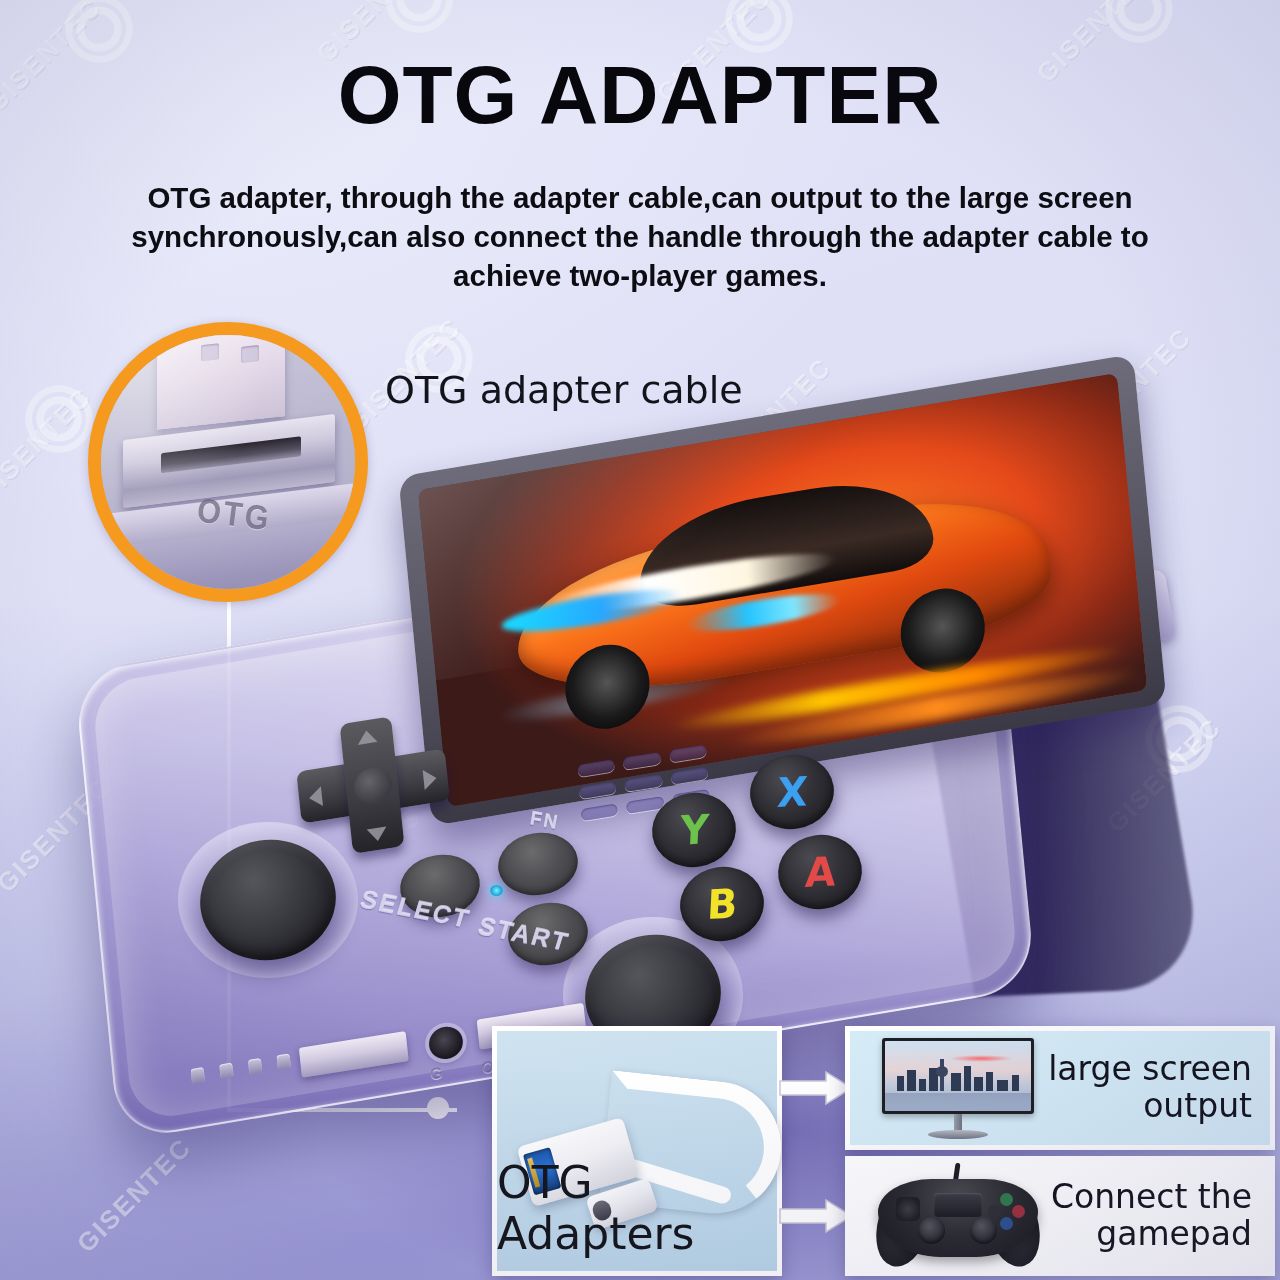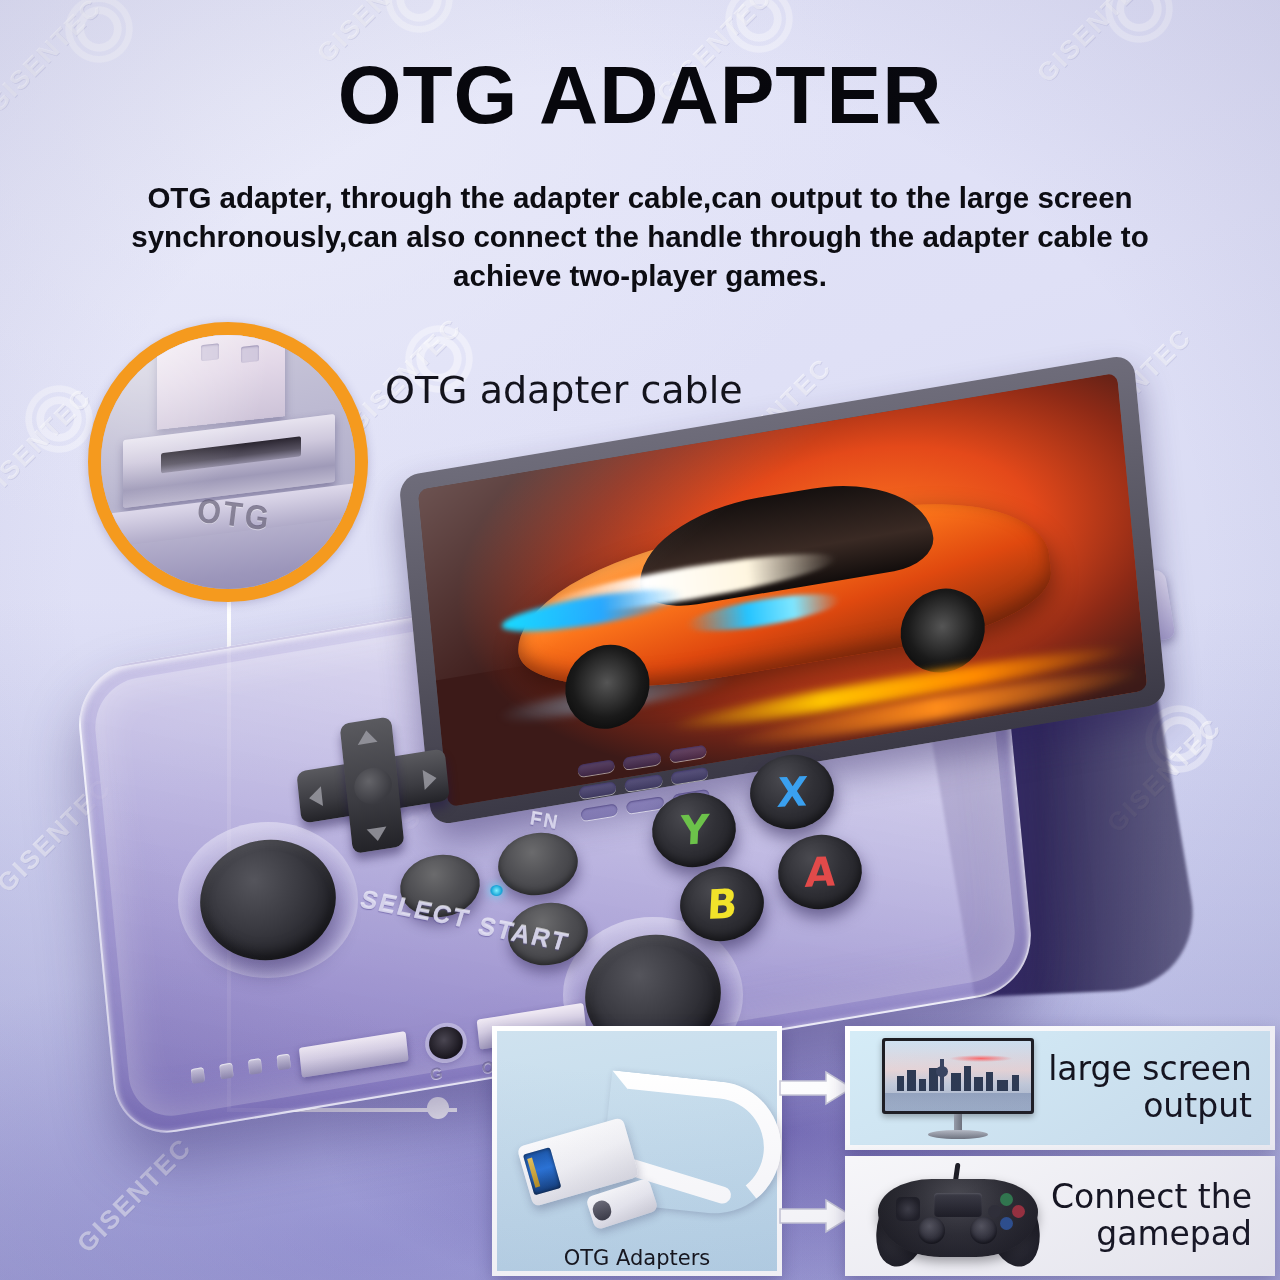--- a/index.html
+++ b/index.html
@@ -433,21 +433,21 @@
     transform:rotate(-18deg);
     box-shadow:0 4px 8px rgba(40,40,80,.25);
   }
   .ad-tipc-in{
     position:absolute; left:3px; top:7px; width:18px; height:20px;
     background:linear-gradient(180deg,#6d6d78,#3a3a44);
     border-radius:10px;
   }
   #panel-otg-label{
     position:relative; z-index:2;
-    font-size:21px; color:#16161f; padding-bottom:1px;
+    font-size:44px; color:#16161f; padding-bottom:12px;
     font-family:"DejaVu Sans", sans-serif;
   }
 
   #panel-screen{
     left:845px; top:1026px; width:430px; height:124px;
     background:#d5ecf7;
     display:flex; align-items:center;
   }
   #panel-gamepad{
     left:845px; top:1156px; width:430px; height:120px;

